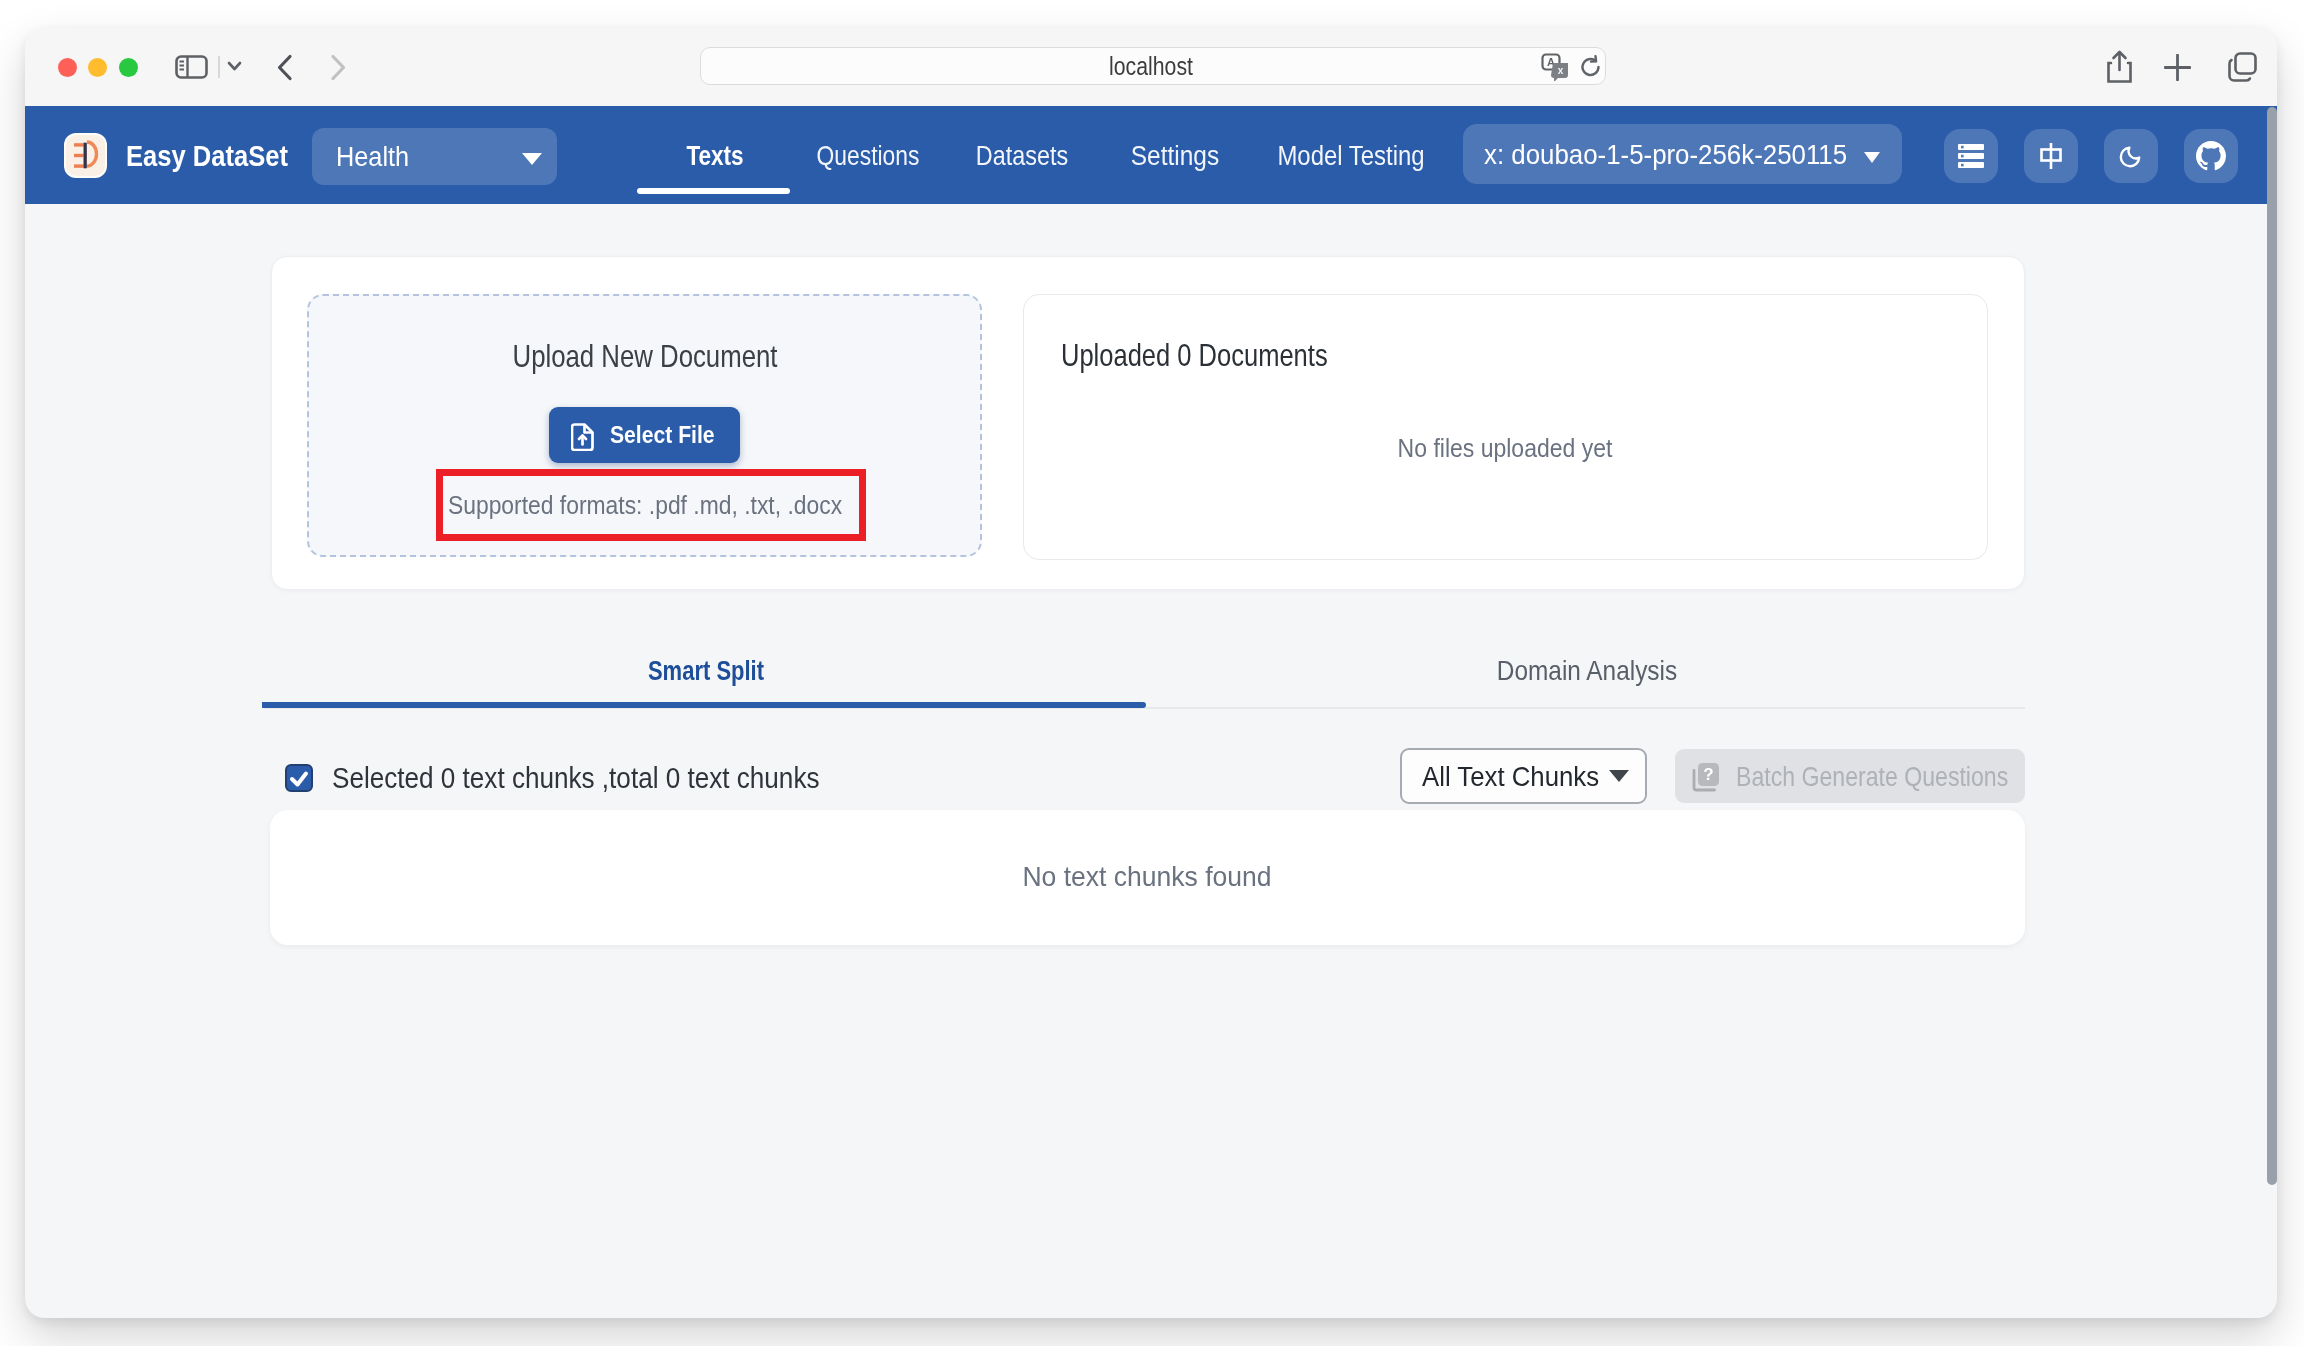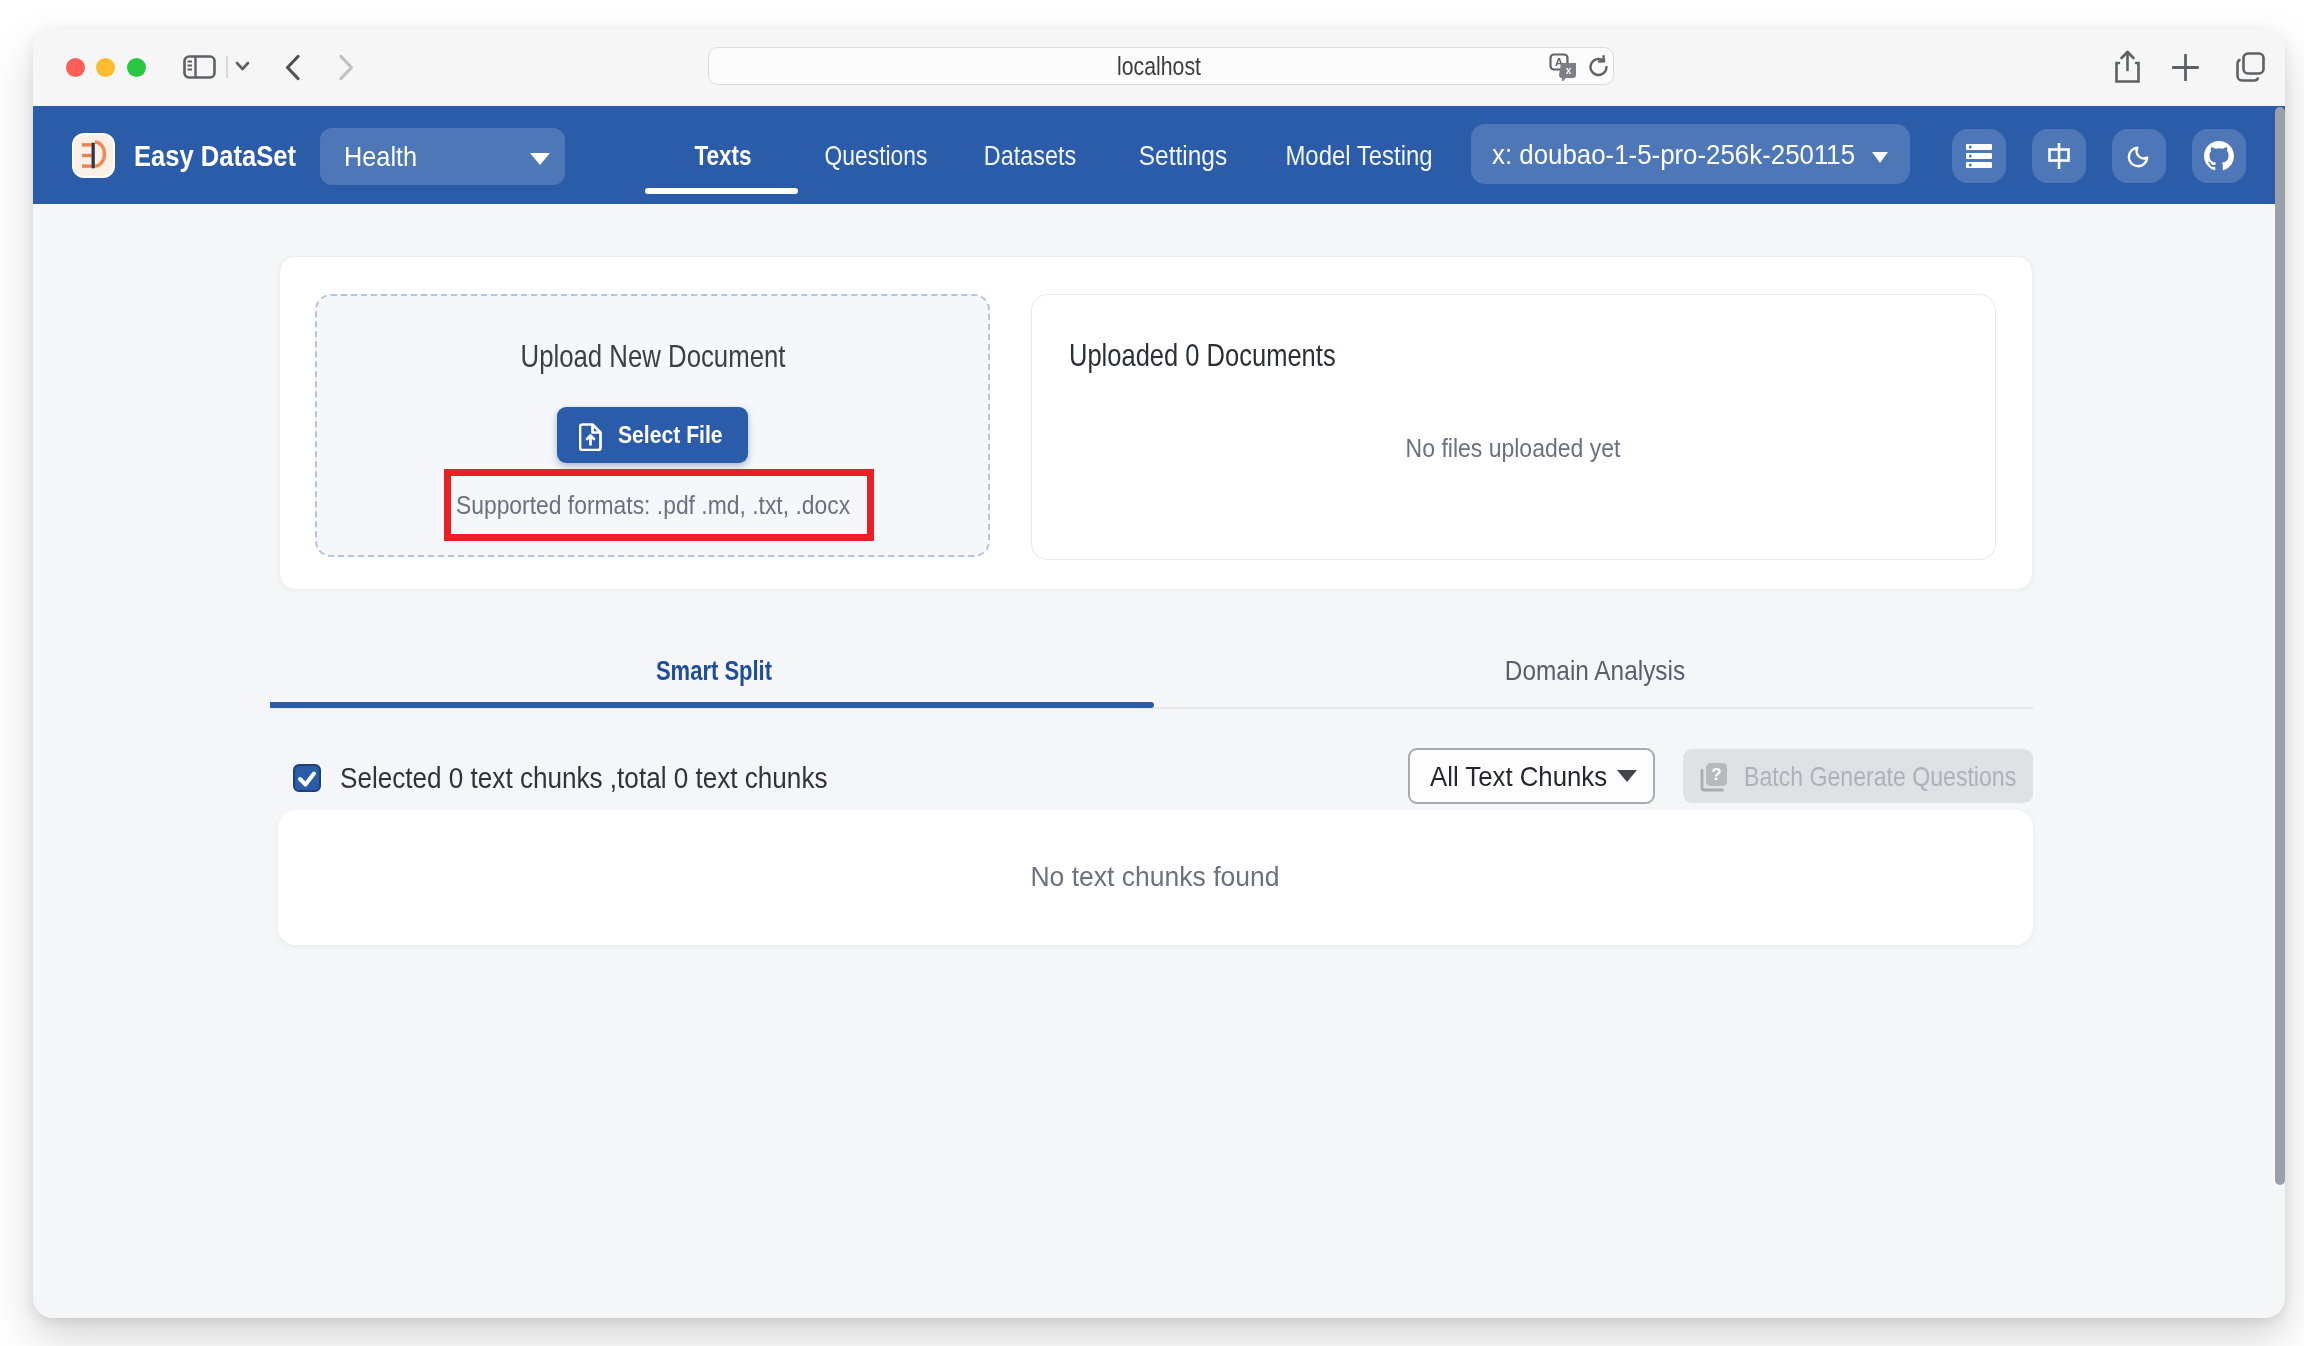--- a/index.html
+++ b/index.html
@@ -2,21 +2,21 @@
 <html><head>
 <meta charset="utf-8">
 <style>
   * { margin:0; padding:0; box-sizing:border-box; }
   html,body { width:2304px; height:1346px; background:#ffffff; font-family:"Liberation Sans", sans-serif; overflow:hidden; }
   .abs { position:absolute; }
   .txt { position:absolute; white-space:nowrap; }
   .txtL { transform-origin:0 50%; }
   .txtC { text-align:center; transform-origin:50% 50%; }
   #win {
-    position:absolute; left:33px; top:28px; width:2252px; height:1290px;
+    position:absolute; left:25px; top:28px; width:2252px; height:1290px;
     border-radius:20px; overflow:hidden;
     box-shadow:0 20px 45px rgba(0,0,0,0.17), 0 4px 12px rgba(0,0,0,0.08);
     background:#f5f6f8;
   }
   #toolbar { position:absolute; left:0; top:0; width:2252px; height:78px; background:#f6f6f7; }
   .tl { position:absolute; top:29.5px; width:19px; height:19px; border-radius:50%; }
   #urlbar { position:absolute; left:675px; top:19px; width:906px; height:38px; background:#fcfcfc; border:1.5px solid #dcdcdc; border-radius:10px; }
   #navbar { position:absolute; left:0; top:78px; width:2252px; height:98px; background:#2b5caa; }
   .pill { position:absolute; background:rgba(255,255,255,0.17); border-radius:14px; }
   .card { position:absolute; background:#ffffff; border:1px solid #eceef2; border-radius:16px; }

